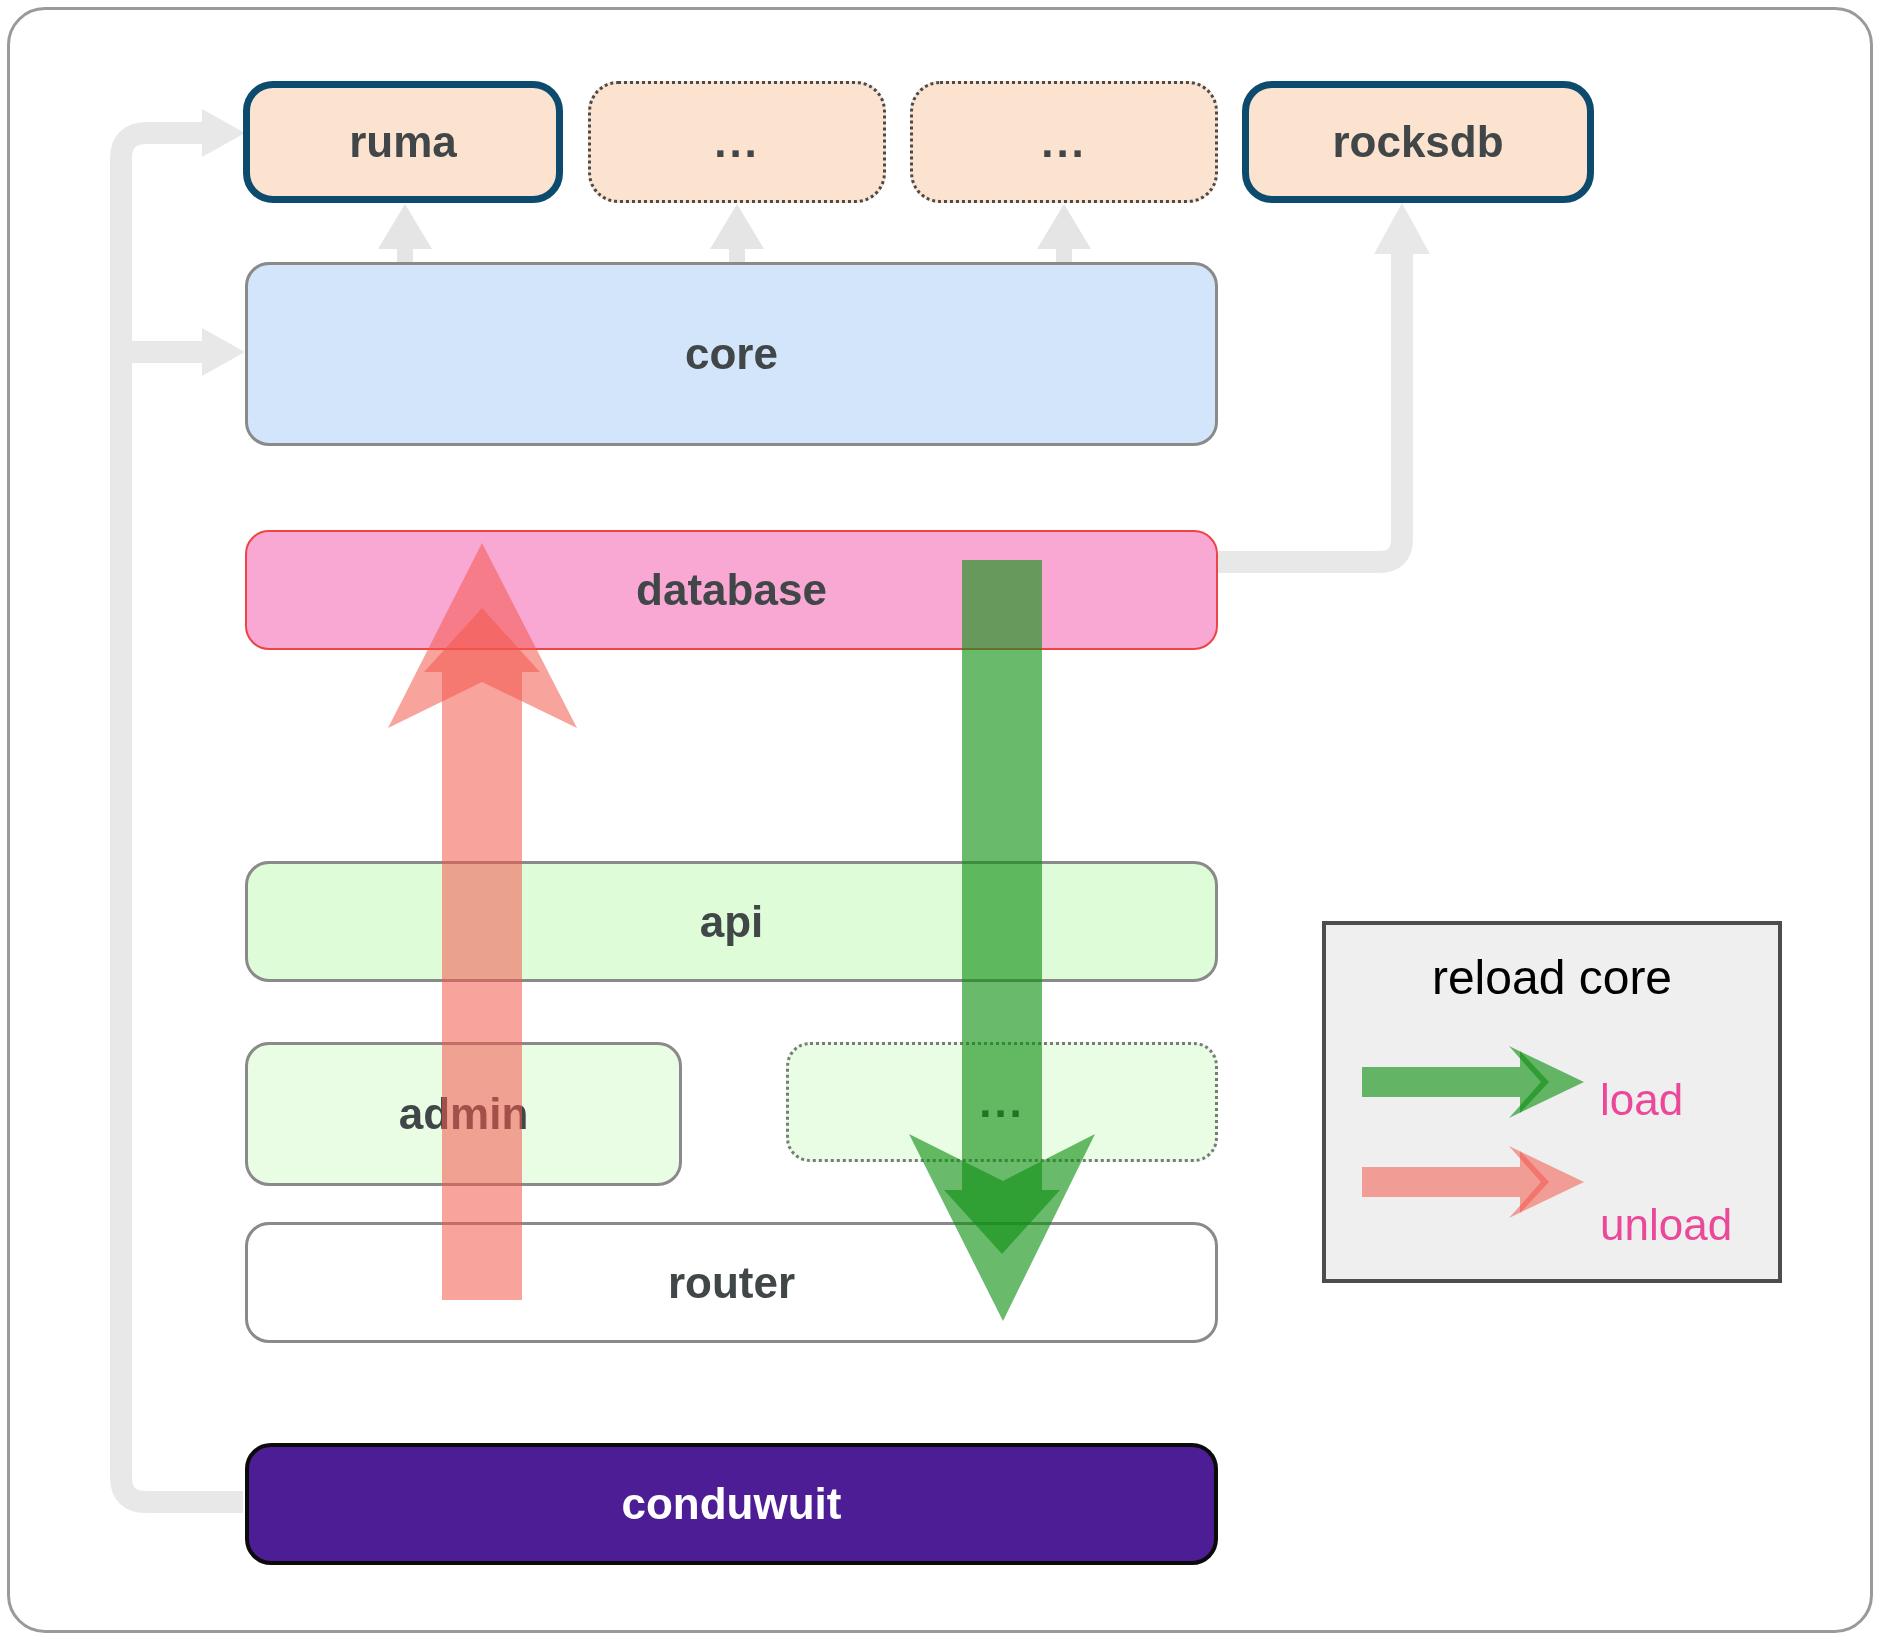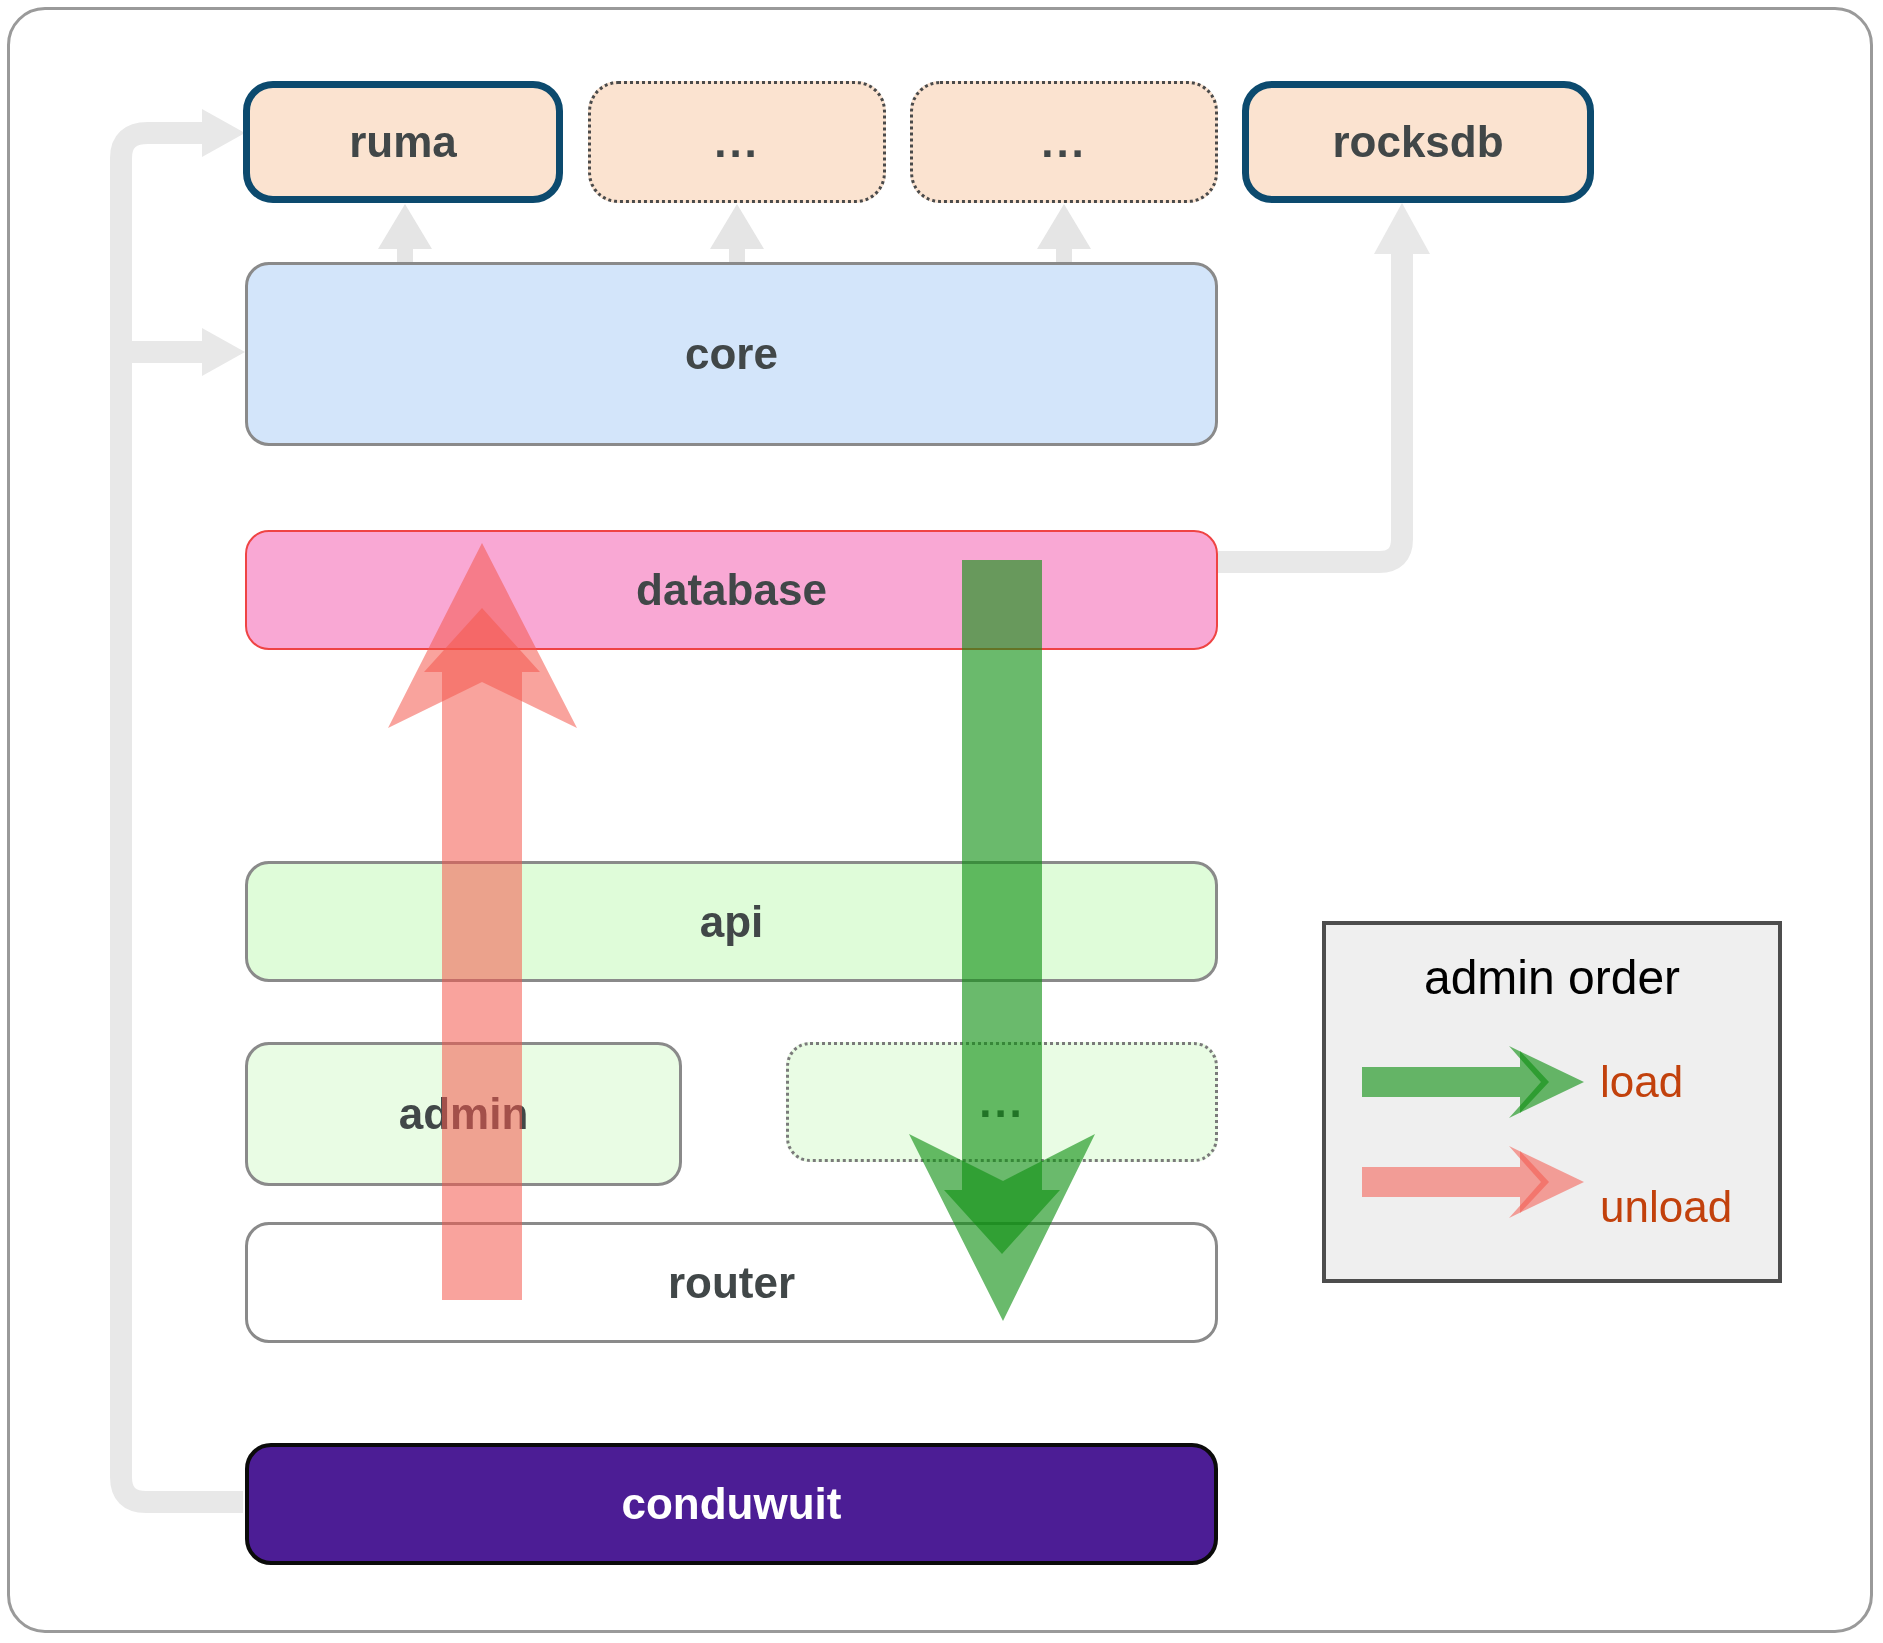--- a/index.html
+++ b/index.html
@@ -35,21 +35,21 @@
   svg.layer-top{position:absolute;left:0;top:0;z-index:3;pointer-events:none;}
   #legend-box{
     position:absolute;left:1322px;top:921px;width:460px;height:362px;
     background:#efefef;border:4px solid #4d4d4d;box-sizing:border-box;z-index:2;
   }
   #legend-title{
     position:absolute;left:1322px;top:950px;width:460px;text-align:center;
     font-size:48px;color:#000;z-index:2;
   }
   .legend-item-label{
-    position:absolute;left:1600px;font-size:44px;color:#c2410c;z-index:2;white-space:nowrap;
+    position:absolute;left:1600px;font-size:44px;color:#ec4899;z-index:2;white-space:nowrap;margin-top:18px;
   }
 </style>
 </head>
 <body>
 
 <div id="canvas">
 
   <div class="outer-frame"></div>
 
   <svg class="layer" width="1883" height="1643" viewBox="0 0 1883 1643">
@@ -106,21 +106,21 @@
 
   <div class="box white-box" style="left:245px;top:1222px;width:973px;height:121px;">
     <span class="lbl">router</span>
   </div>
 
   <div class="box navy" style="left:245px;top:1443px;width:973px;height:122px;">
     <span class="lbl">conduwuit</span>
   </div>
 
   <div id="legend-box"></div>
-  <div id="legend-title">admin order</div>
+  <div id="legend-title">reload core</div>
   <div class="legend-item-label" style="top:1055px;line-height:54px;">load</div>
   <div class="legend-item-label" style="top:1180px;line-height:54px;">unload</div>
 
   <svg class="layer-top" width="1883" height="1643" viewBox="0 0 1883 1643">
 
     <g fill="#f4574d" fill-opacity="0.55">
       <polygon points="442,1300 442,672 424,672 482,608 540,672 522,672 522,1300"></polygon>
       <polygon points="482,543 577,728 482,682 388,728"></polygon>
     </g>
 

